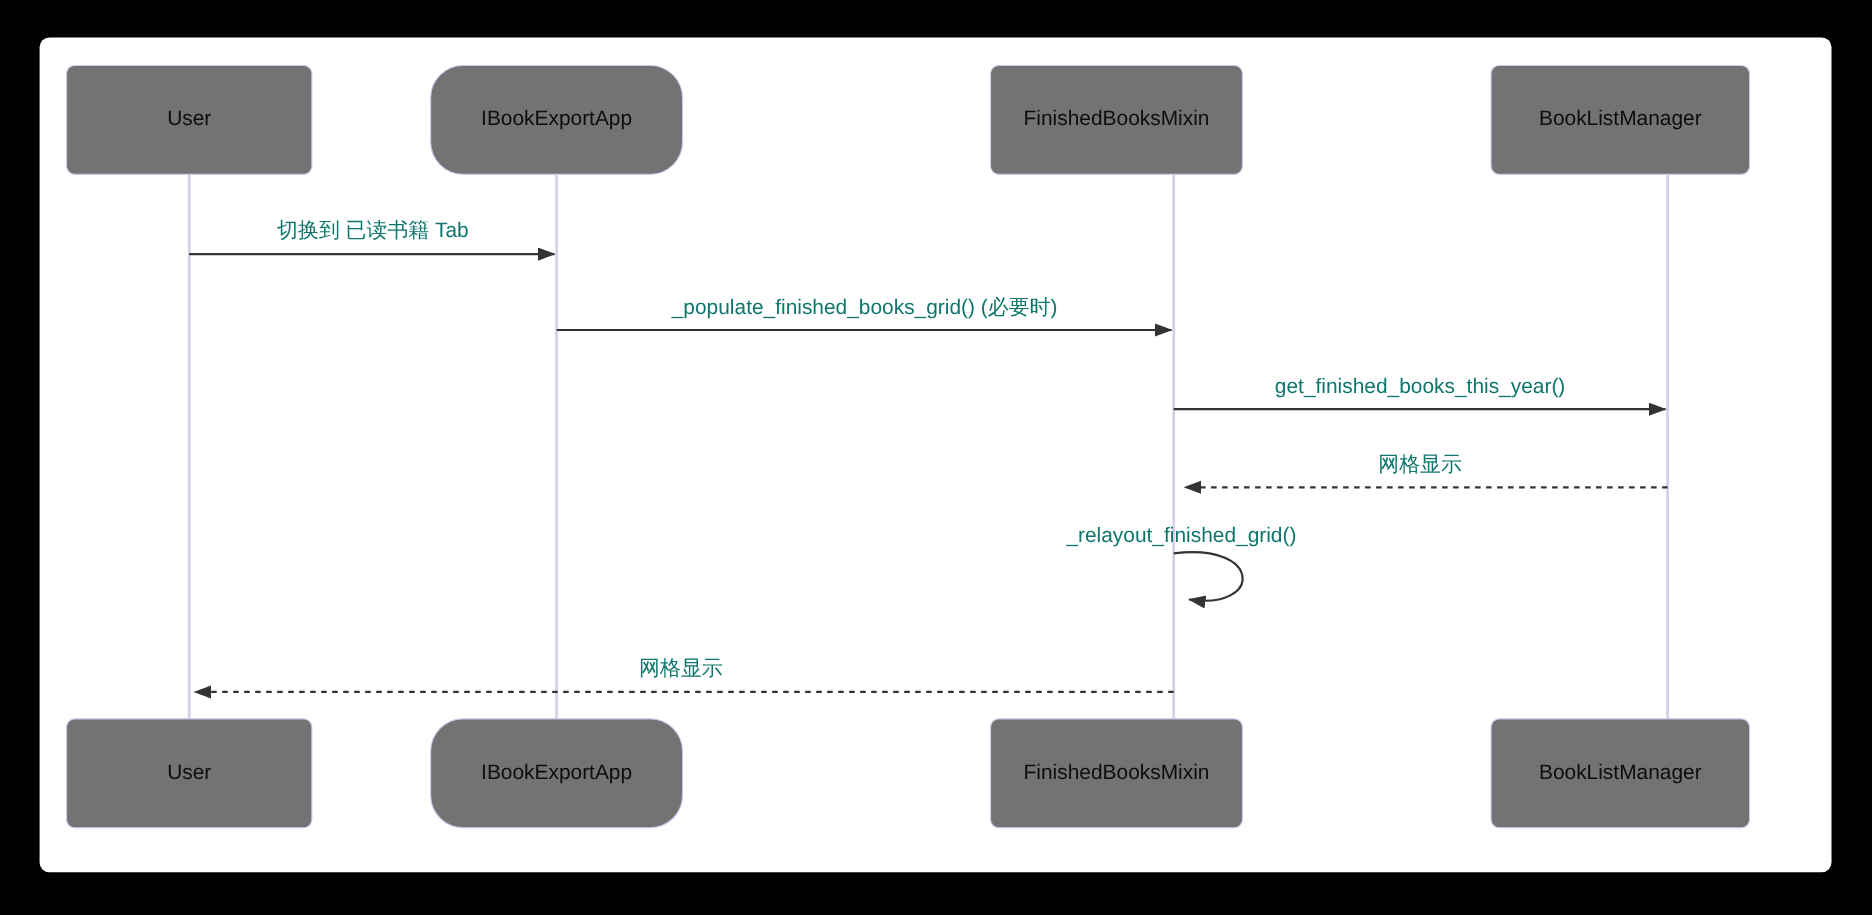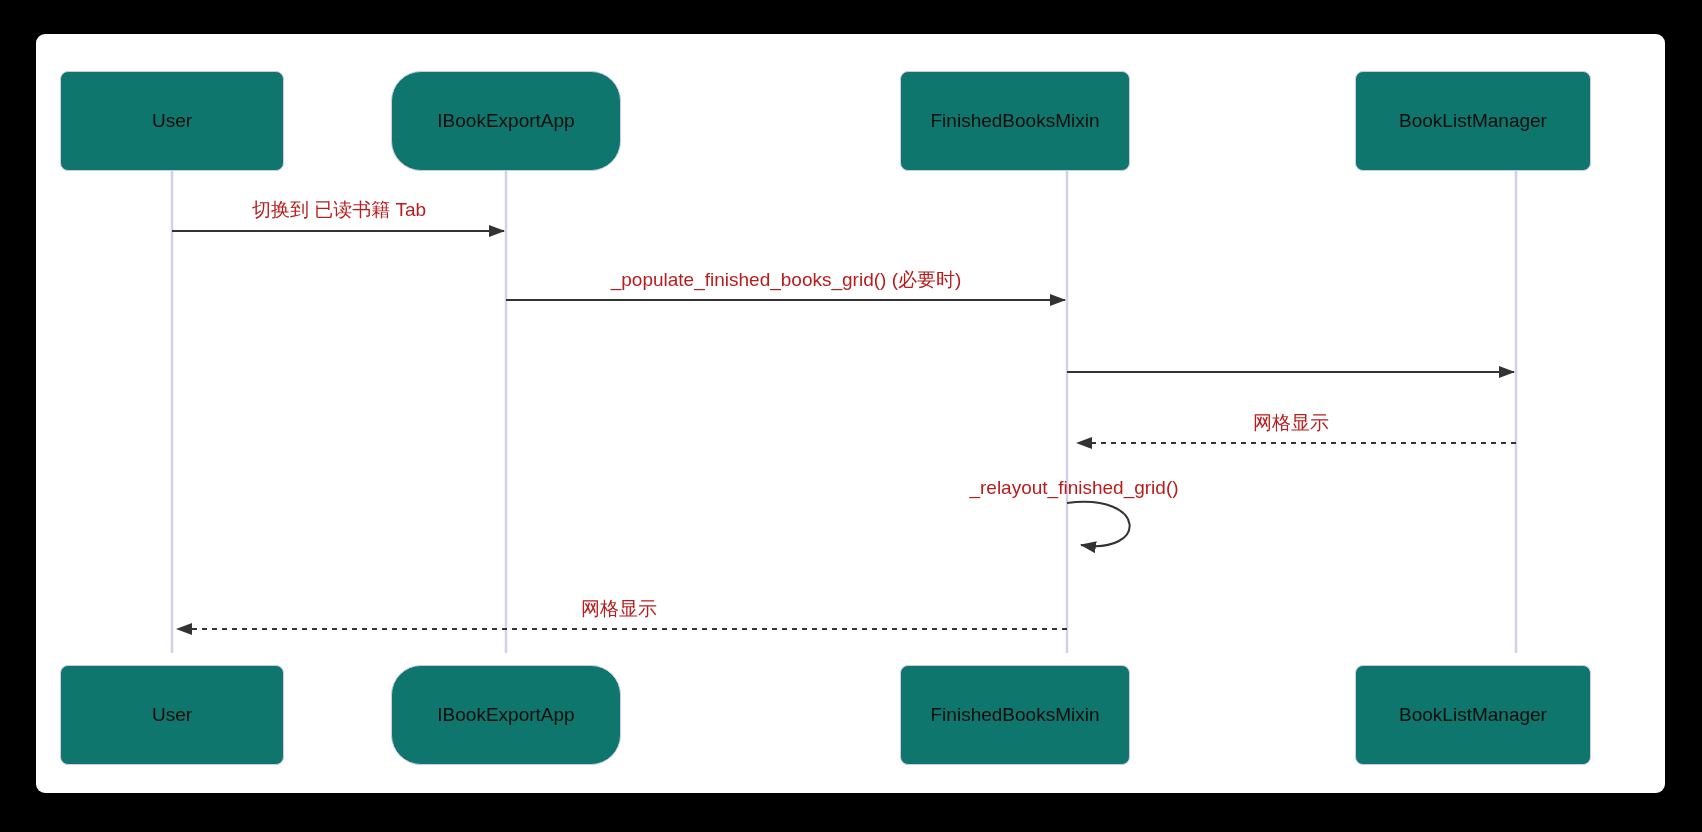--- a/index.html
+++ b/index.html
@@ -12,39 +12,38 @@
   .page { position: absolute; left: 0; top: 0; width: 1702px; height: 832px; background: #000; }
   .canvas {
     position: absolute; left: 36px; top: 34px;
     width: 1629px; height: 759px;
     background: #ffffff;
     border-radius: 9px;
   }
   .actor-box {
     position: absolute;
     height: 100px;
-    background: #0f766e;
+    background: #737373;
     border: 1.5px solid #CFC7EC;
     border-radius: 8px;
     display: flex; align-items: center; justify-content: center;
     font-size: 19px; color: #0d0d0d;
     white-space: nowrap;
-    margin-top: 12px;
   }
   .row-top .actor-box { top: 25px; }
   .row-bottom .actor-box { top: 619px; }
   .box-user   { left: 24px;   width: 224px; }
   .box-app    { left: 355px;  width: 230px; border-radius: 30px; }
   .box-mixin  { left: 864px;  width: 230px; }
   .box-mgr    { left: 1319px; width: 236px; }
   .diagram-svg { position: absolute; left: 0; top: 0; width: 1629px; height: 759px; }
   .msg-label {
     position: absolute;
     transform: translateX(-50%);
-    font-size: 19px; color: #b91c1c;
+    font-size: 19px; color: #0f766e;
     white-space: nowrap;
     line-height: 24px;
   }
 </style>
 </head>
 <body>
 
 <div class="page">
   <div class="canvas">
 
@@ -82,18 +81,19 @@
 
     <div class="row-bottom">
       <div class="actor-box box-user">User</div>
       <div class="actor-box box-app">IBookExportApp</div>
       <div class="actor-box box-mixin">FinishedBooksMixin</div>
       <div class="actor-box box-mgr">BookListManager</div>
     </div>
 
     <div class="msg-label" style="left:303px;  top:164px;">切换到 已读书籍 Tab</div>
     <div class="msg-label" style="left:750px;  top:234px;">_populate_finished_books_grid() (必要时)</div>
+    <div class="msg-label" style="left:1255px; top:306px;">get_finished_books_this_year()</div>
     <div class="msg-label" style="left:1255px; top:377px;">网格显示</div>
     <div class="msg-label" style="left:1038px; top:442px;">_relayout_finished_grid()</div>
     <div class="msg-label" style="left:583px;  top:563px;">网格显示</div>
 
   </div>
 </div>
 
 </body></html>

